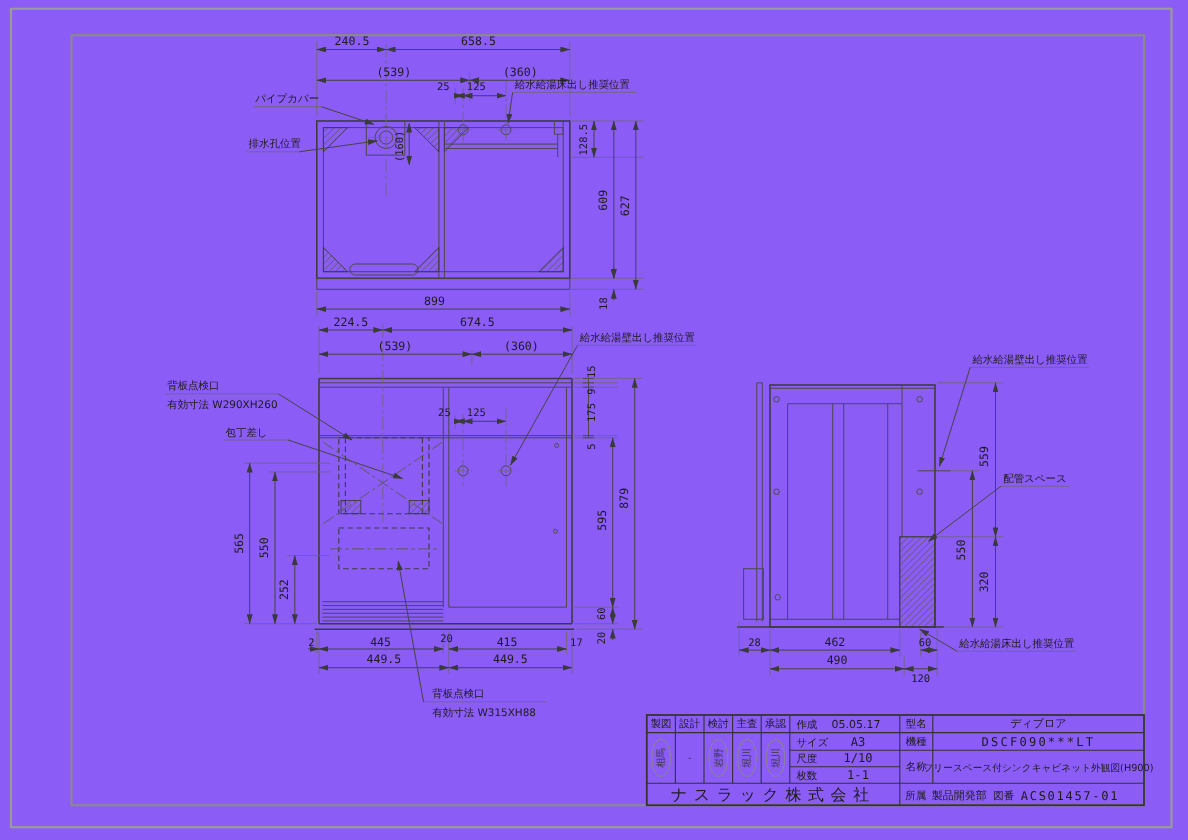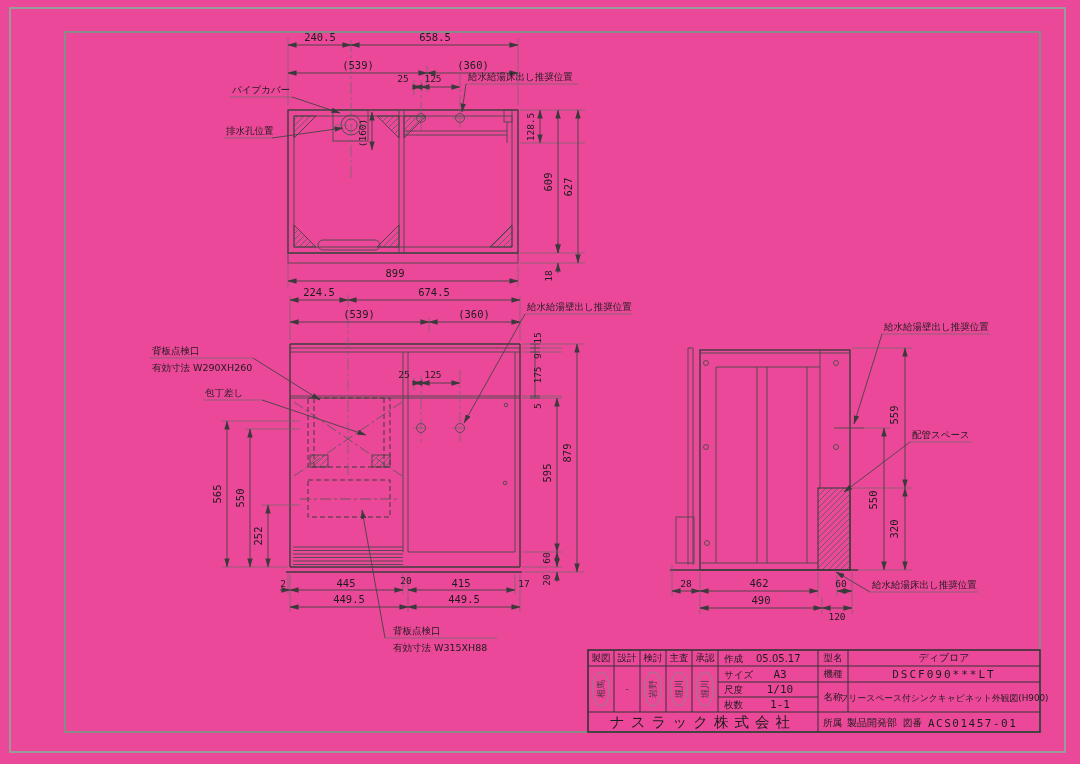--- a/index.html
+++ b/index.html
@@ -1,16 +1,16 @@
 <!DOCTYPE html>
 <html><head>
 <meta charset="utf-8">
 <style>
   html,body{margin:0;padding:0;background:#ffffff;}
-  .page{position:relative;width:1080px;height:764px;background:#ec4899;overflow:hidden;
+  .page{position:relative;width:1080px;height:764px;background:#8b5cf6;overflow:hidden;
         font-family:"DejaVu Sans",sans-serif;}
   svg text{fill:#1c1c1c;}
   .dtxt{font-family:"DejaVu Sans Mono",monospace;font-size:10.5px;text-anchor:middle;}
   .dtxt-s{font-family:"DejaVu Sans Mono",monospace;font-size:9.5px;text-anchor:middle;}
   .jtxt{font-family:"DejaVu Sans",sans-serif;font-size:9.5px;}
   .ttl-lab{font-family:"DejaVu Sans",sans-serif;font-size:9.5px;text-anchor:middle;}
   .ttl-lab-s{font-family:"DejaVu Sans",sans-serif;font-size:9.5px;}
   .ttl-val{font-family:"DejaVu Sans Mono",monospace;font-size:11px;text-anchor:middle;}
   .ttl-val-s{font-family:"DejaVu Sans",sans-serif;font-size:10px;}
   .stamp{font-family:"DejaVu Sans",sans-serif;font-size:9px;text-anchor:middle;fill:#3a3a3a;}

